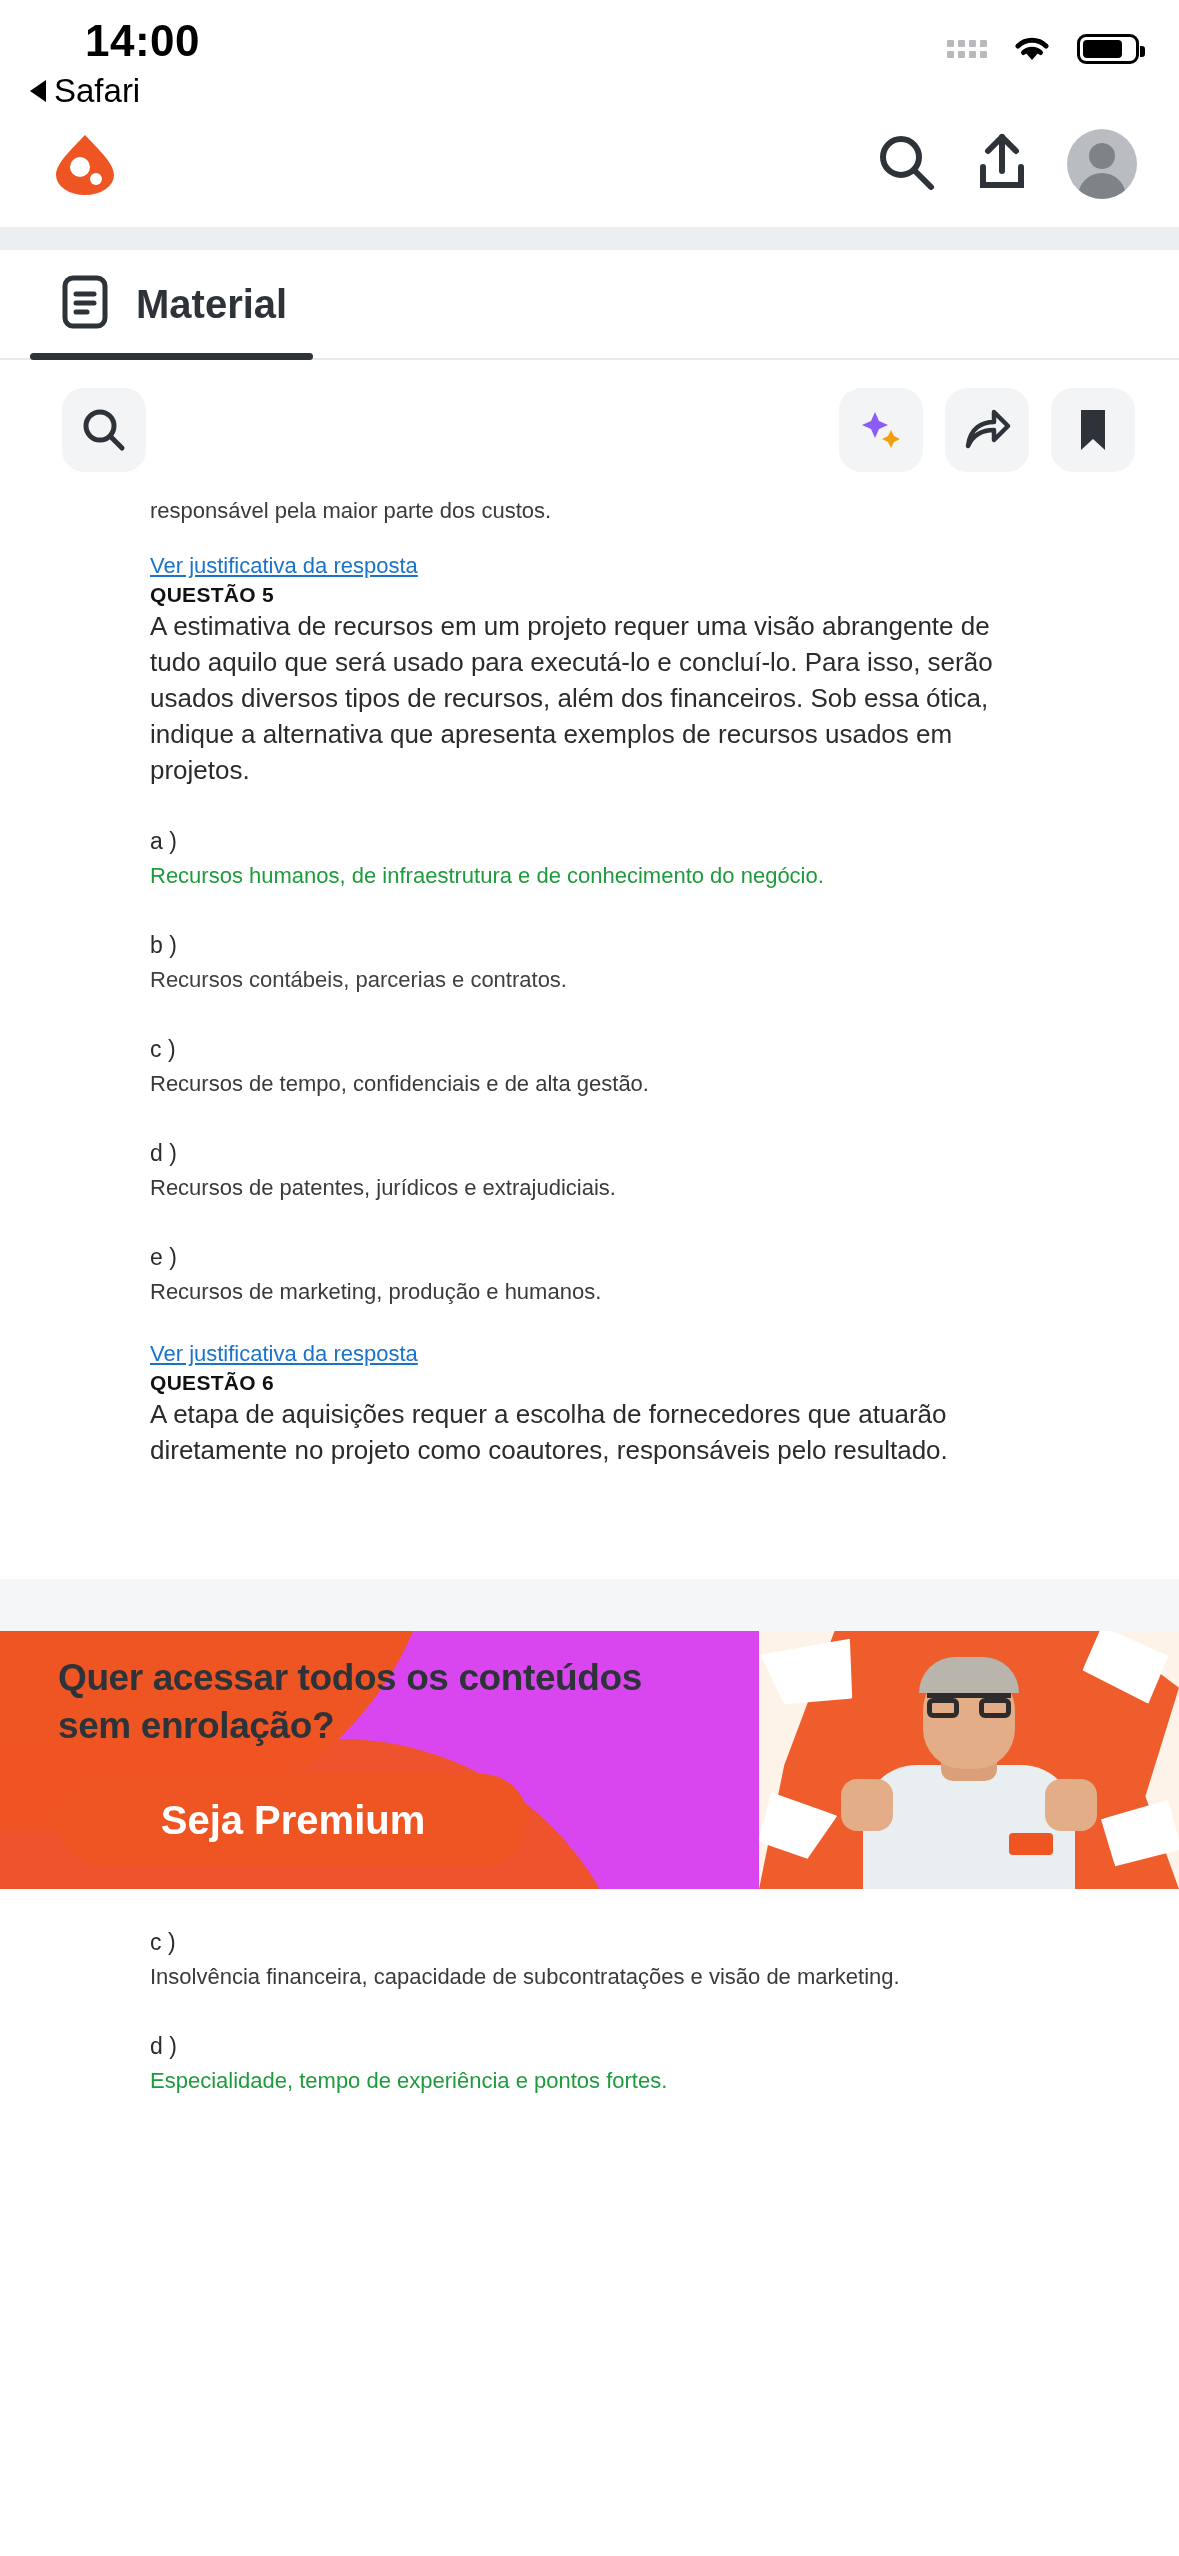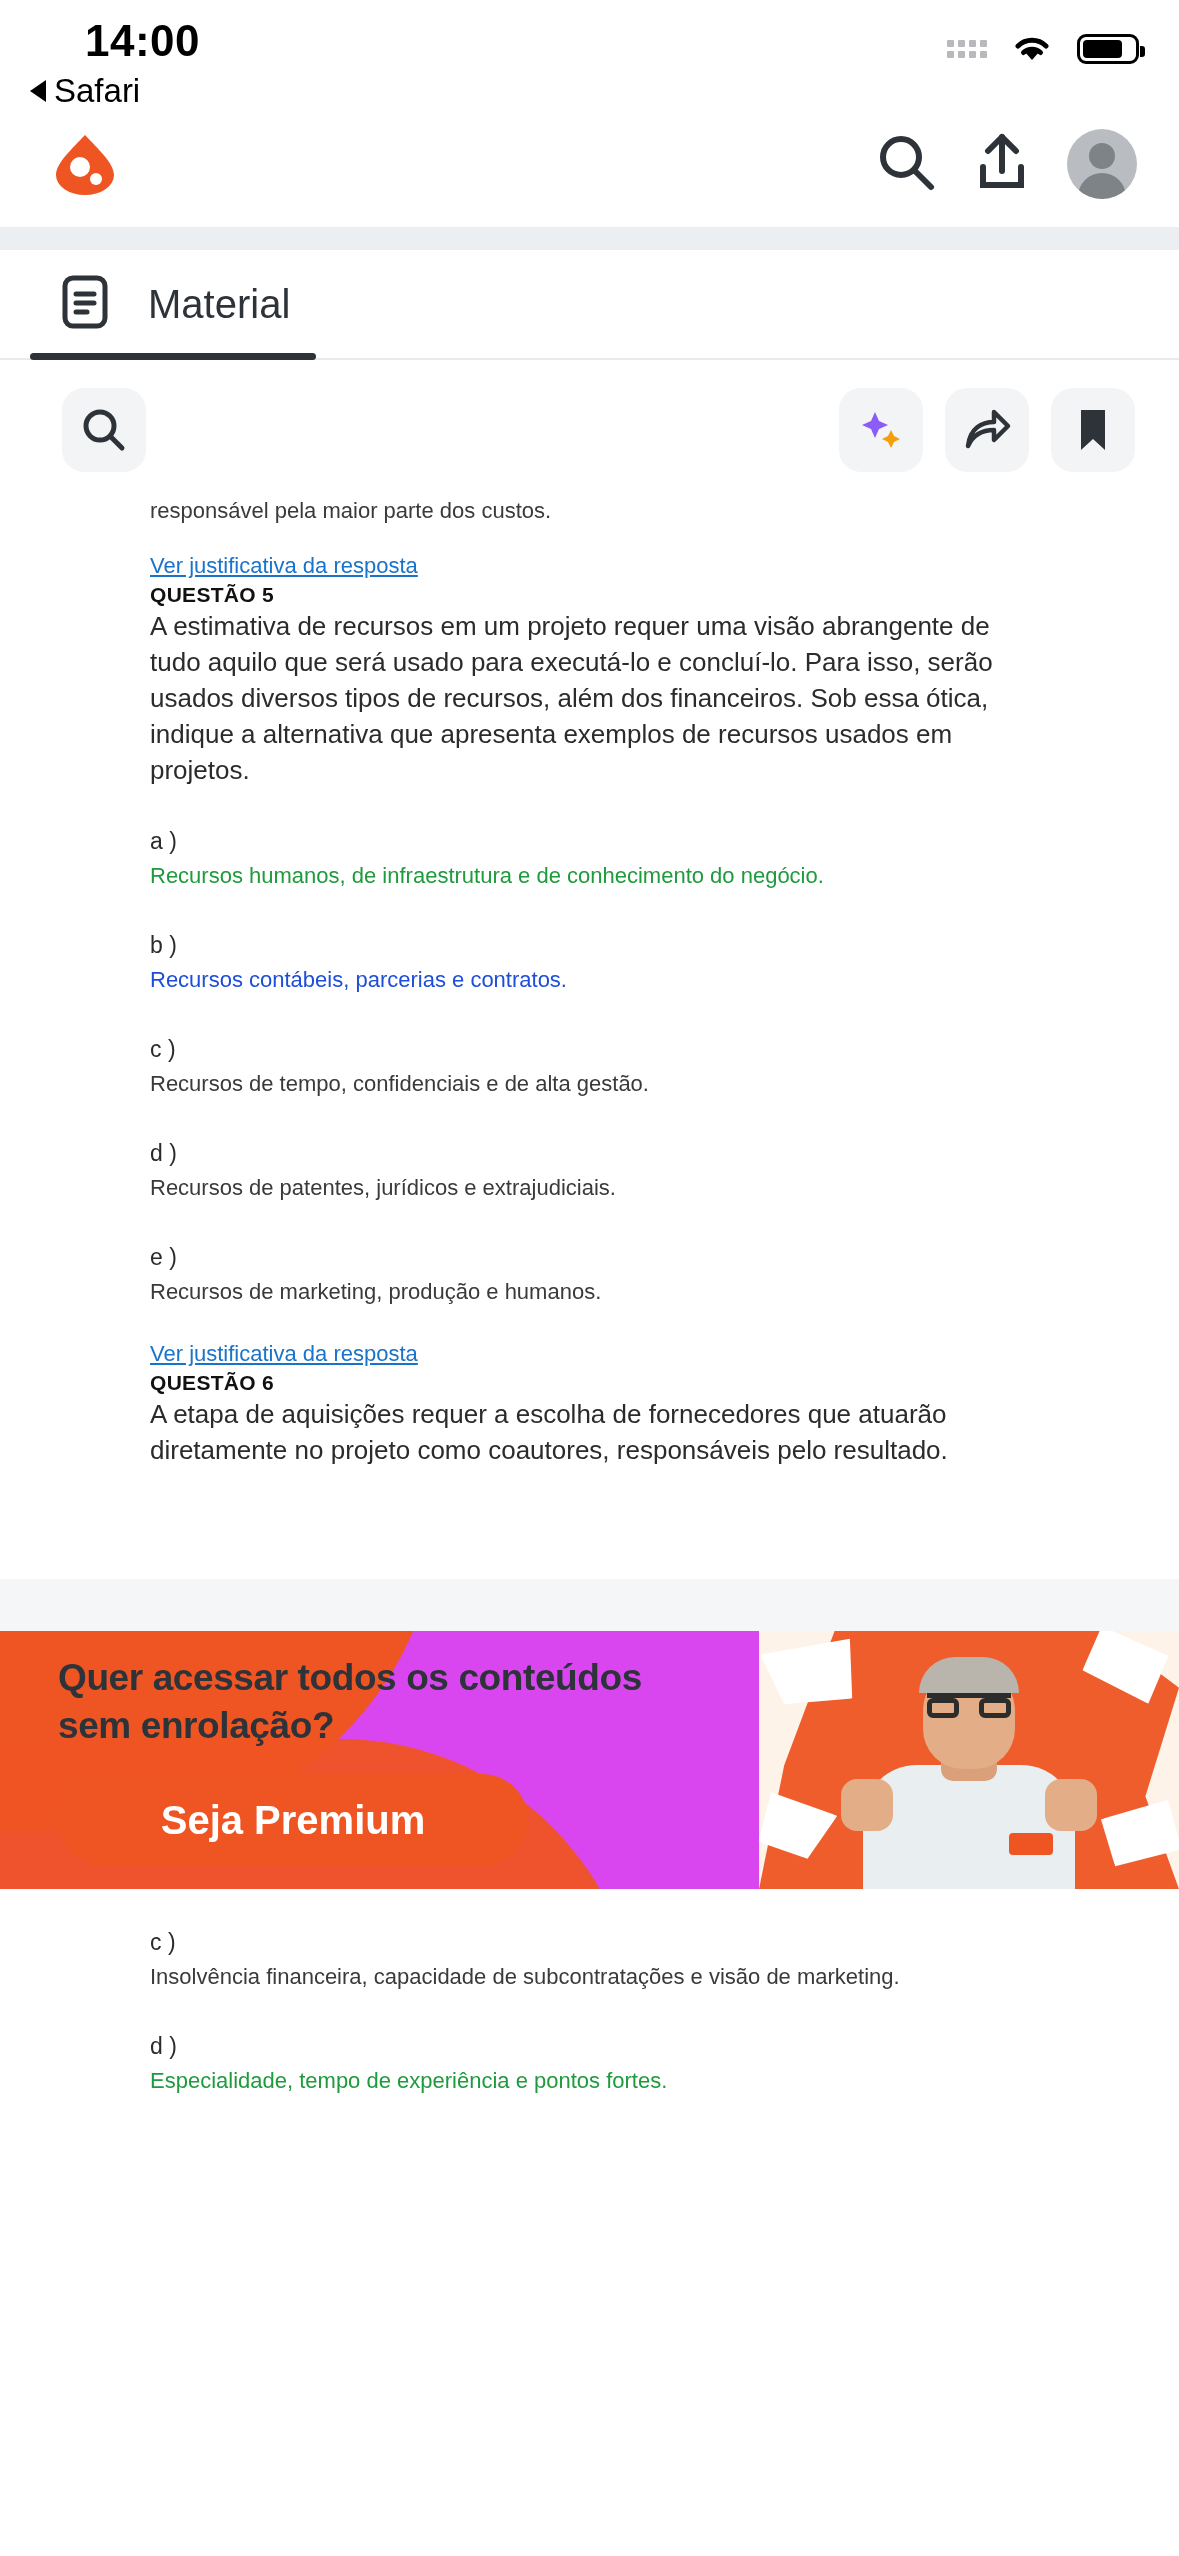--- a/index.html
+++ b/index.html
@@ -116,24 +116,25 @@
     background: #fff;
     padding: 0 30px;
     height: 110px;
     display: flex;
     align-items: center;
     border-bottom: 2px solid #e8eaec;
   }
   .tab {
     display: flex;
     align-items: center;
-    gap: 38px;
+    gap: 26px;
     height: 100%;
     padding: 0 26px 0 30px;
     position: relative;
+    font-weight: bold;
   }
   .tab.active::after {
     content: "";
     position: absolute;
     left: 0; right: 0; bottom: -2px;
     height: 7px; background: #2d3339; border-radius: 4px;
   }
   .tab-label { font-size: 40px; color: #2d3339; }
 
   
@@ -163,21 +164,21 @@
     font-size: 22px;
     color: #1a73c8;
     text-decoration: underline;
     display: inline-block;
   }
   .q-head { font-size: 21px; font-weight: bold; color: #111; letter-spacing: .3px; margin-top: 4px;}
   .q-text { font-size: 26px; line-height: 1.38; color: #2b2b2b; margin-top: 2px; }
   .alt-letter { font-size: 23px; color: #2b2b2b; margin-top: 40px; }
   .alt-text { font-size: 22px; margin-top: 6px; line-height: 1.4; }
   .alt-green { color: #1e9b3c; }
-  .alt-red   { color: #1d4ed8; }
+  .alt-red   { color: #404040; }
   .alt-plain { color: #3a3a3a; }
 
   
   .section-gap { height: 52px; background: #f5f6f7; }
 
   
   .promo {
     position: relative;
     height: 258px;
     background: #d946ef;

